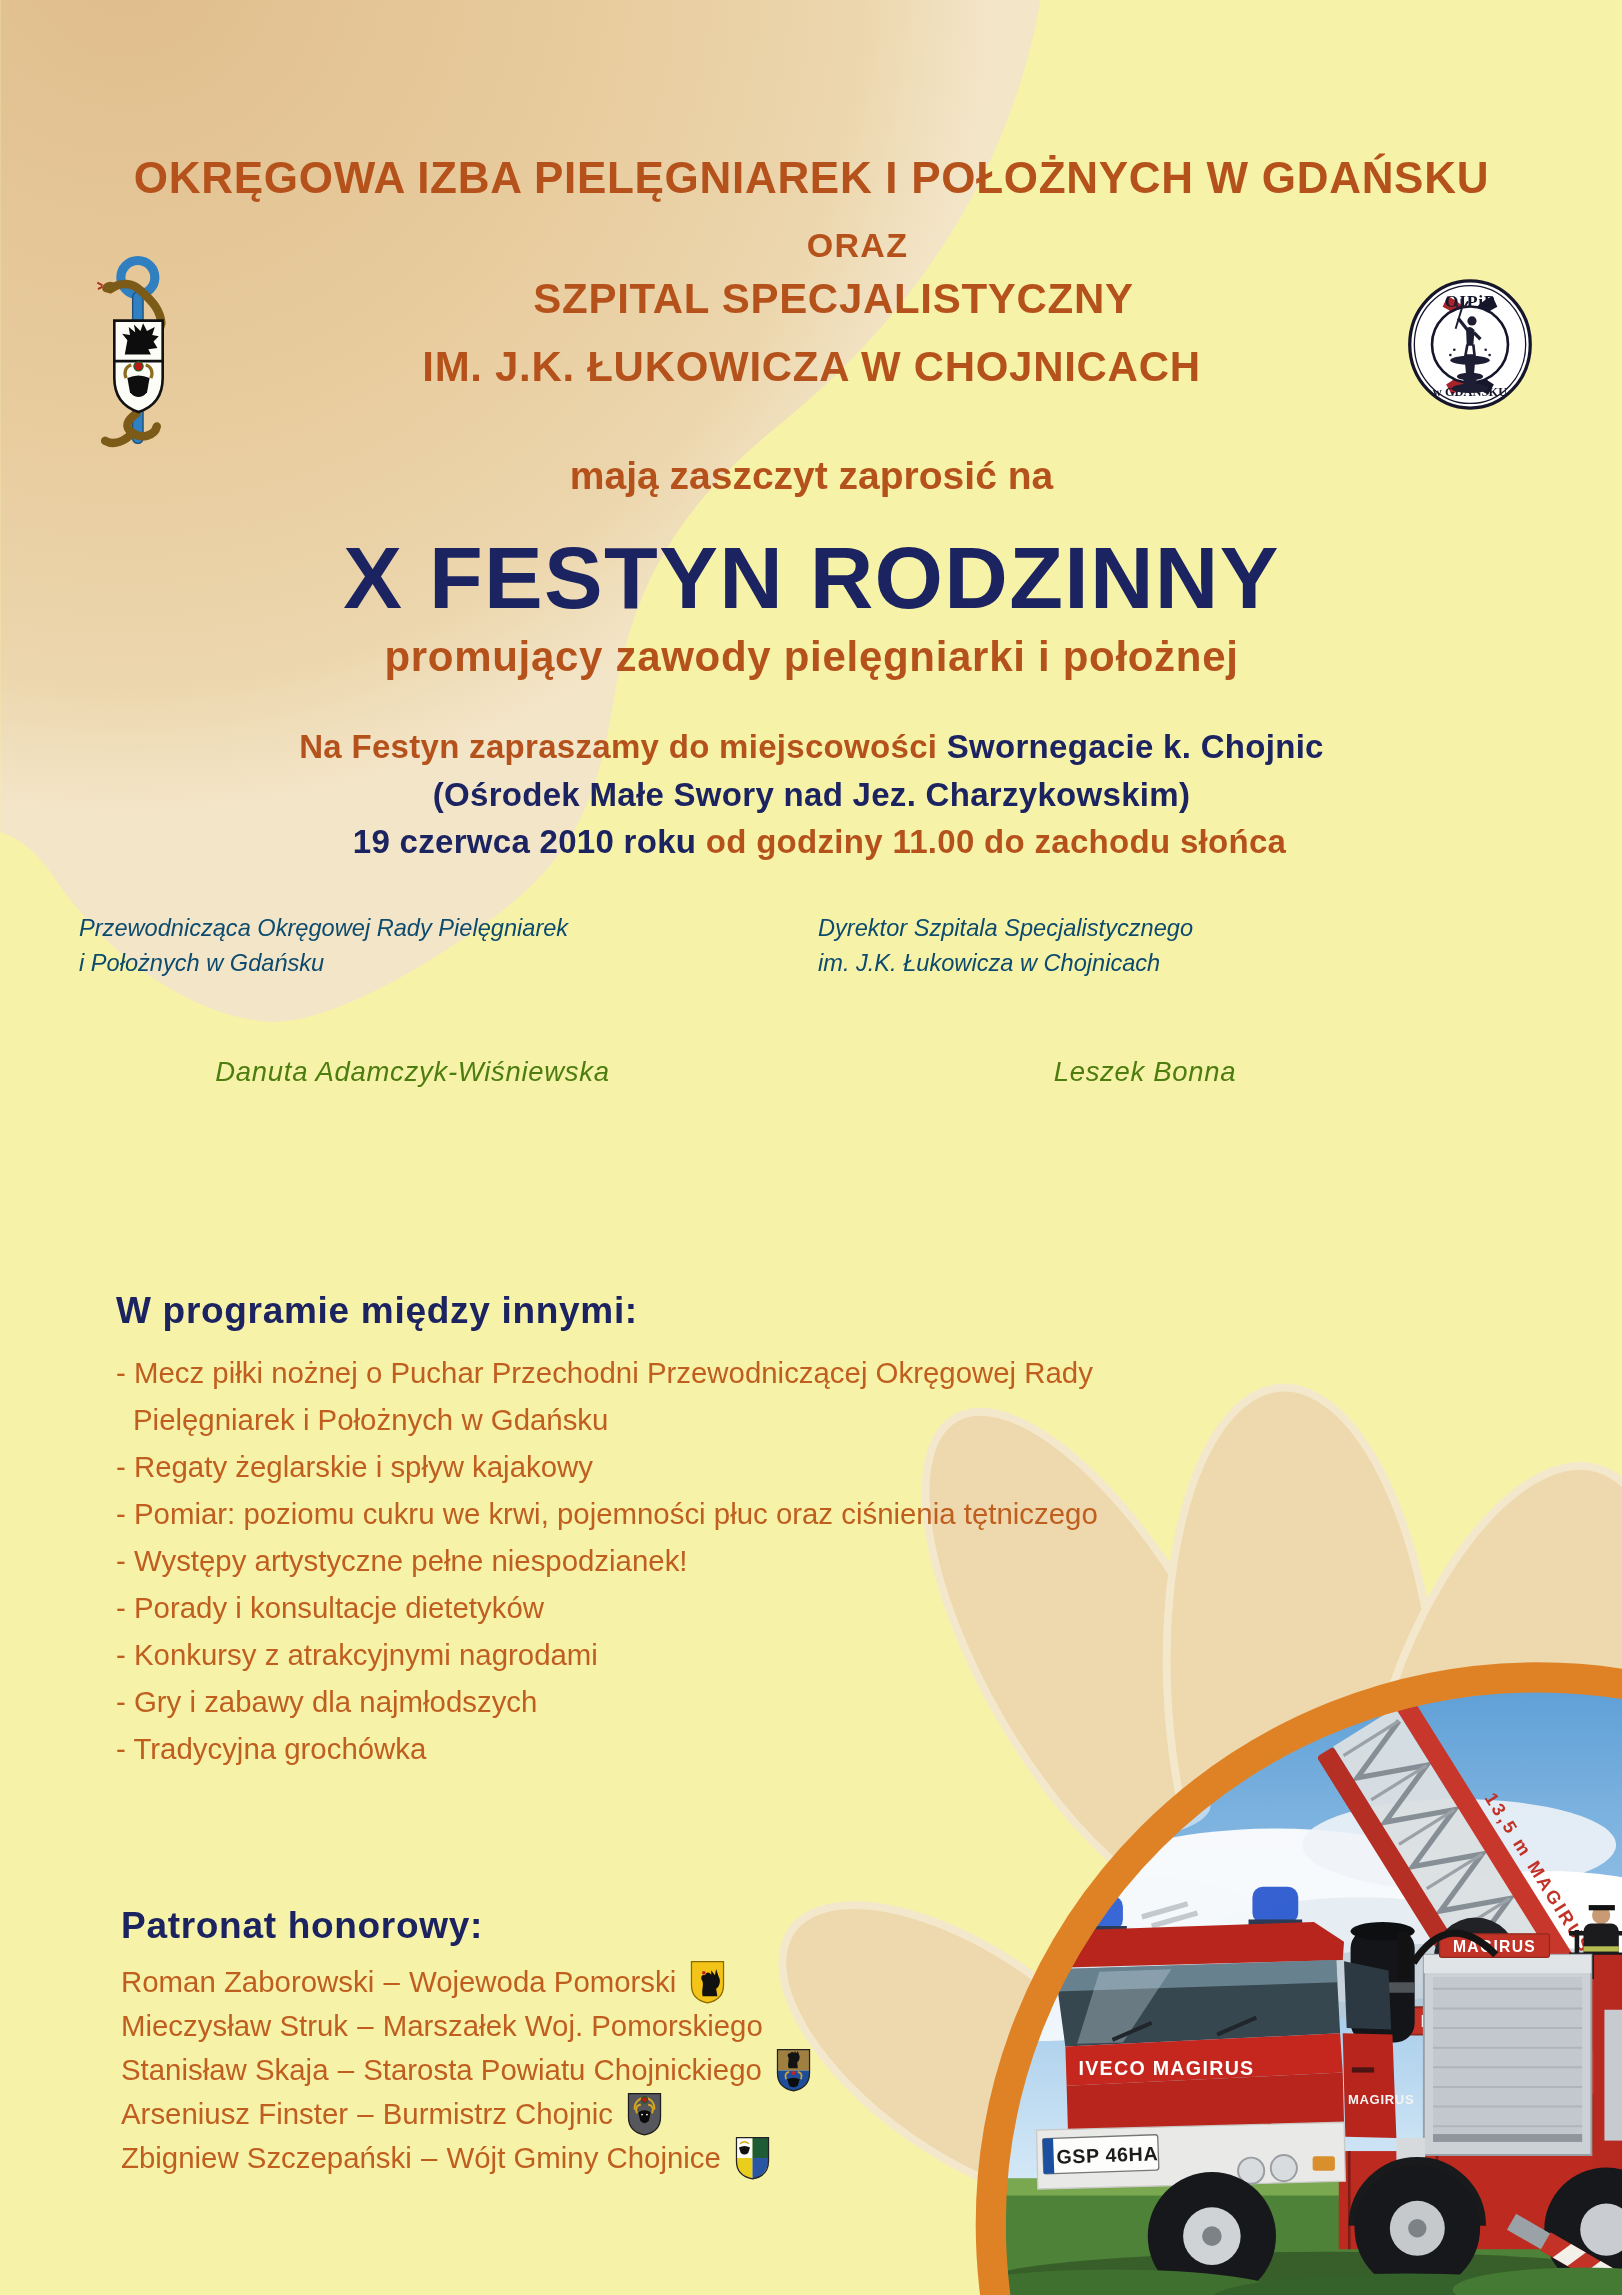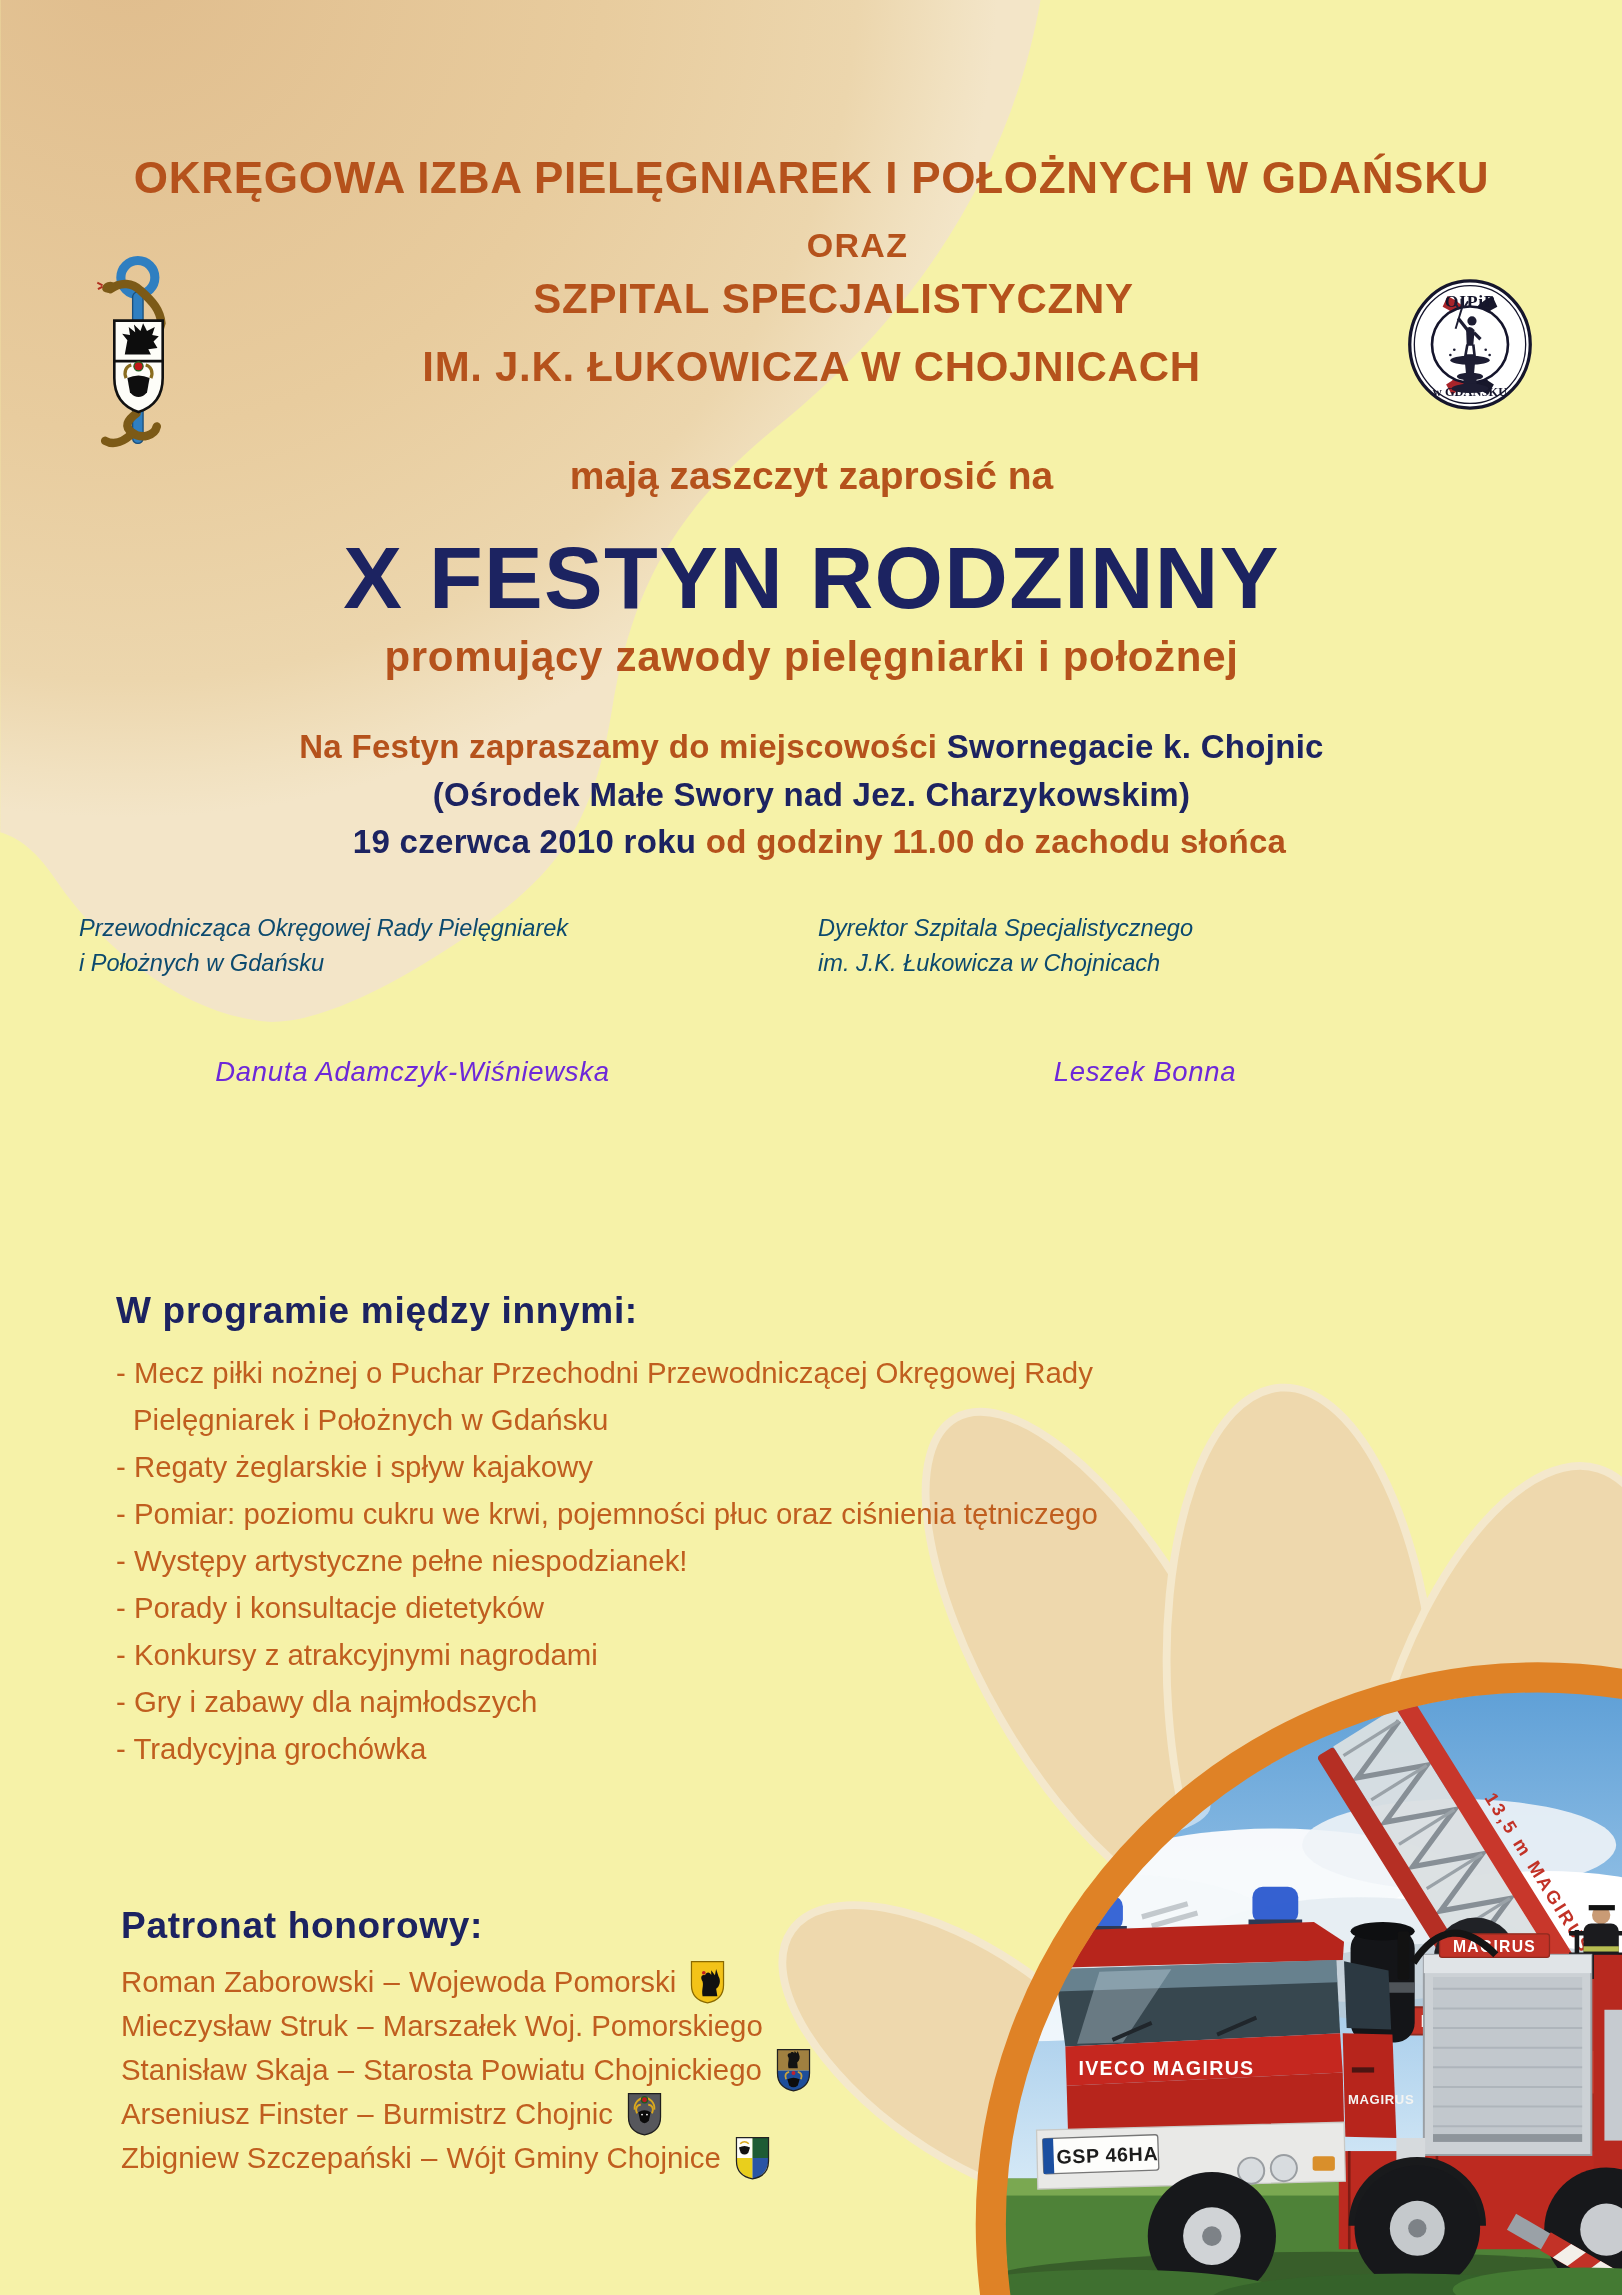--- a/index.html
+++ b/index.html
@@ -17,21 +17,21 @@
   .hdr3{top:343px;font-size:42px;letter-spacing:0.7px;}
   .lead{top:454px;font-size:39px;}
   .title{top:527px;font-size:88px;letter-spacing:1.3px;}
   .subtitle{top:633px;font-size:42px;letter-spacing:0.7px;}
   .det{font-size:33px;letter-spacing:0.3px;}
   .det1{top:728px;}
   .det2{top:776px;}
   .det3{top:823px;padding-left:8px;}
   .sigtitle{position:absolute;top:911px;font-size:23.6px;font-style:italic;color:#0c4a6e;
             text-align:left;line-height:35px;}
-  .signame{position:absolute;top:1056px;font-size:27.5px;font-style:italic;color:#6d28d9;
+  .signame{position:absolute;top:1056px;font-size:27.5px;font-style:italic;color:#4d7c0f;
            text-align:center;letter-spacing:0.7px;}
   .sigL{left:79px;width:667px;}
   .sigR{left:818px;width:654px;}
   .progHead{position:absolute;left:116px;top:1290px;font-size:37px;letter-spacing:0.7px;}
   .progList{position:absolute;left:116px;top:1349px;width:1086px;font-size:29.4px;line-height:47px;}
   .progList .item{padding-left:17px;text-indent:-17px;}
   .patHead{position:absolute;left:121px;top:1905px;font-size:37px;letter-spacing:0.7px;}
   .patrons{position:absolute;left:121px;top:1960px;font-size:29.4px;}
   .patron-row{display:flex;align-items:center;height:44px;white-space:nowrap;}
   .patron-row .name{}

